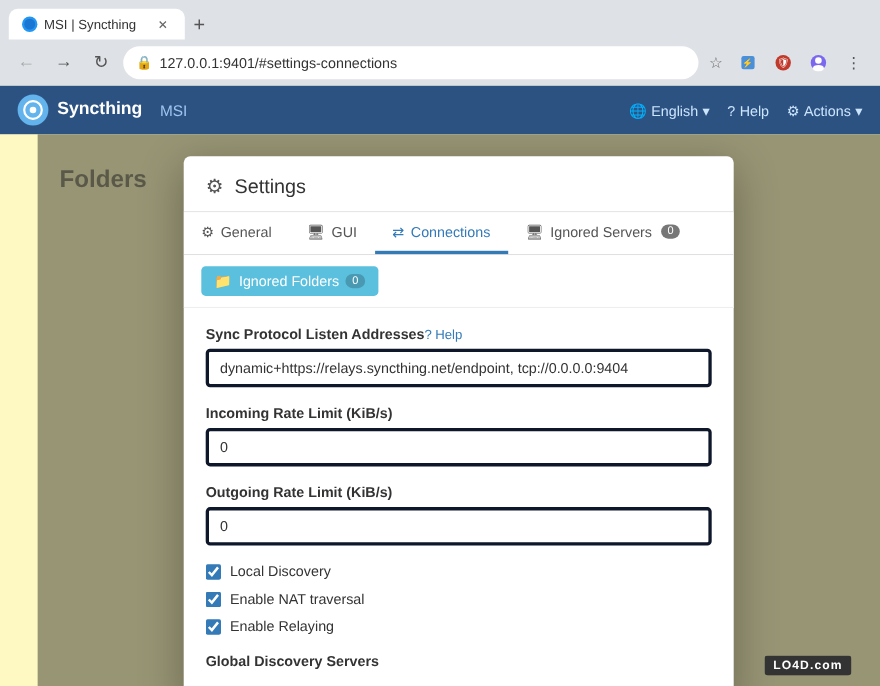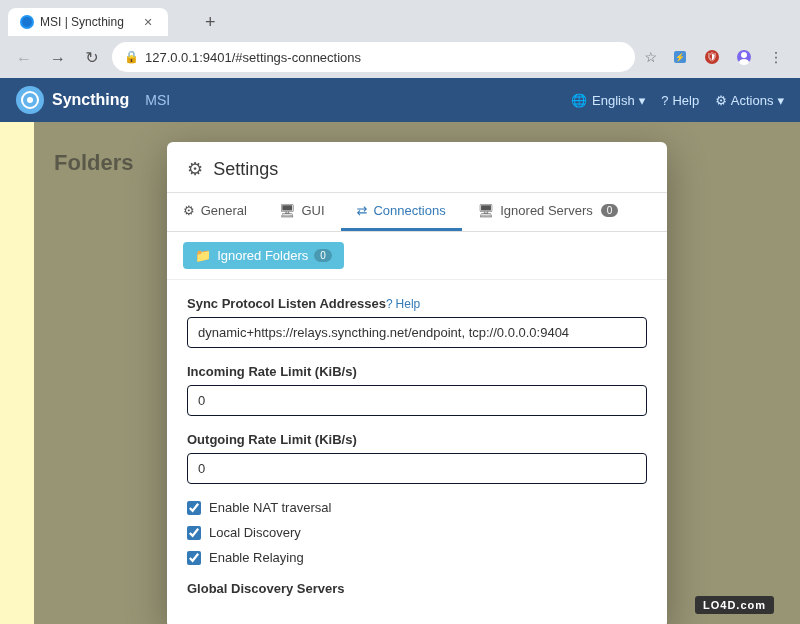--- a/index.html
+++ b/index.html
@@ -1,20 +1,20 @@
 <!DOCTYPE html>
 <html><head>
   <meta charset="utf-8">
   <style>
     * { box-sizing: border-box; margin: 0; padding: 0; }
     body { font-family: -apple-system, BlinkMacSystemFont, 'Segoe UI', Arial, sans-serif; font-size: 14px; background: #f0f0f0; width: 800px; height: 624px; overflow: hidden; }
 
     
     .browser-chrome { background: #dee1e6; width: 800px; }
-    .tab-bar { display: flex; align-items: flex-end; padding: 8px 8px 0; background: #dee1e6; height: 36px; gap: 29px; }
+    .tab-bar { display: flex; align-items: flex-end; padding: 8px 8px 0; background: #dee1e6; height: 36px; }
     .browser-tab { display: flex; align-items: center; background: #fff; border-radius: 8px 8px 0 0; padding: 6px 12px; font-size: 12px; gap: 6px; min-width: 160px; height: 28px; }
     .tab-favicon { width: 14px; height: 14px; background: #2196F3; border-radius: 50%; display: flex; align-items: center; justify-content: center; flex-shrink: 0; }
     .tab-title { font-size: 12px; color: #333; flex: 1; white-space: nowrap; overflow: hidden; text-overflow: ellipsis; }
     .tab-close { font-size: 11px; color: #666; cursor: pointer; width: 16px; height: 16px; display: flex; align-items: center; justify-content: center; border-radius: 50%; }
     .new-tab { background: none; border: none; font-size: 18px; color: #555; cursor: pointer; padding: 0 8px; line-height: 28px; }
 
     .address-bar-row { display: flex; align-items: center; background: #dee1e6; padding: 5px 10px; gap: 6px; height: 42px; }
     .nav-btn { background: none; border: none; cursor: pointer; color: #555; font-size: 16px; width: 28px; height: 28px; display: flex; align-items: center; justify-content: center; border-radius: 4px; }
     .nav-btn.disabled { color: #aaa; cursor: default; }
     .address-bar { display: flex; align-items: center; flex: 1; background: #fff; border-radius: 20px; padding: 4px 12px; gap: 6px; height: 30px; }
@@ -57,21 +57,21 @@
     .subtabs-row { padding: 10px 16px; border-bottom: 1px solid #eee; background: white; }
     .subtab { display: inline-flex; align-items: center; gap: 6px; padding: 6px 12px; font-size: 13px; cursor: pointer; color: white; background: #5bc0de; border-radius: 4px; }
     .subtab-badge { background: rgba(0,0,0,0.2); color: white; border-radius: 10px; font-size: 10px; padding: 1px 6px; }
 
     
     .modal-body { padding: 16px 20px; overflow-y: auto; flex: 1; }
     .form-section { margin-bottom: 16px; }
     .form-label-row { display: flex; align-items: center; gap: 0; margin-bottom: 6px; }
     .form-label { font-size: 13px; font-weight: 600; color: #333; }
     .help-link { color: #337ab7; font-size: 12px; cursor: pointer; display: flex; align-items: center; gap: 3px; }
-    .form-input { width: 100%; border: 1px solid #0f172a; border-radius: 4px; padding: 7px 10px; font-size: 13px; color: #333; outline: none; }
+    .form-input { width: 100%; border: 3px solid #0f172a; border-radius: 4px; padding: 7px 10px; font-size: 13px; color: #333; outline: none; }
 
     .checkbox-row { display: flex; align-items: center; gap: 8px; margin-bottom: 10px; }
     .checkbox-input { width: 14px; height: 14px; cursor: pointer; accent-color: #337ab7; }
     .checkbox-label { font-size: 13px; color: #333; }
 
     .watermark { position: fixed; bottom: 10px; right: 26px; background: #333; color: white; font-size: 11px; padding: 3px 8px; border-radius: 3px; font-weight: bold; letter-spacing: 1px; z-index: 200; }
   </style>
 </head>
 <body>
 
@@ -215,25 +215,25 @@
           <div class="form-section">
             <div class="form-label-row">
               <label class="form-label">Outgoing Rate Limit (KiB/s)</label>
             </div>
             <input type="text" class="form-input" value="0" style="">
           </div>
 
           <div class="form-section">
             <div class="checkbox-row">
               <input type="checkbox" class="checkbox-input" checked="" style="">
-              <label class="checkbox-label">Enable NAT traversal</label>
+              <label class="checkbox-label">Local Discovery</label>
             </div>
             <div class="checkbox-row">
               <input type="checkbox" class="checkbox-input" checked="" style="">
-              <label class="checkbox-label">Local Discovery</label>
+              <label class="checkbox-label">Enable NAT traversal</label>
             </div>
             <div class="checkbox-row">
               <input type="checkbox" class="checkbox-input" checked="" style="">
               <label class="checkbox-label">Enable Relaying</label>
             </div>
           </div>
 
           <div class="form-section">
             <div class="form-label-row">
               <label class="form-label">Global Discovery Servers</label>

